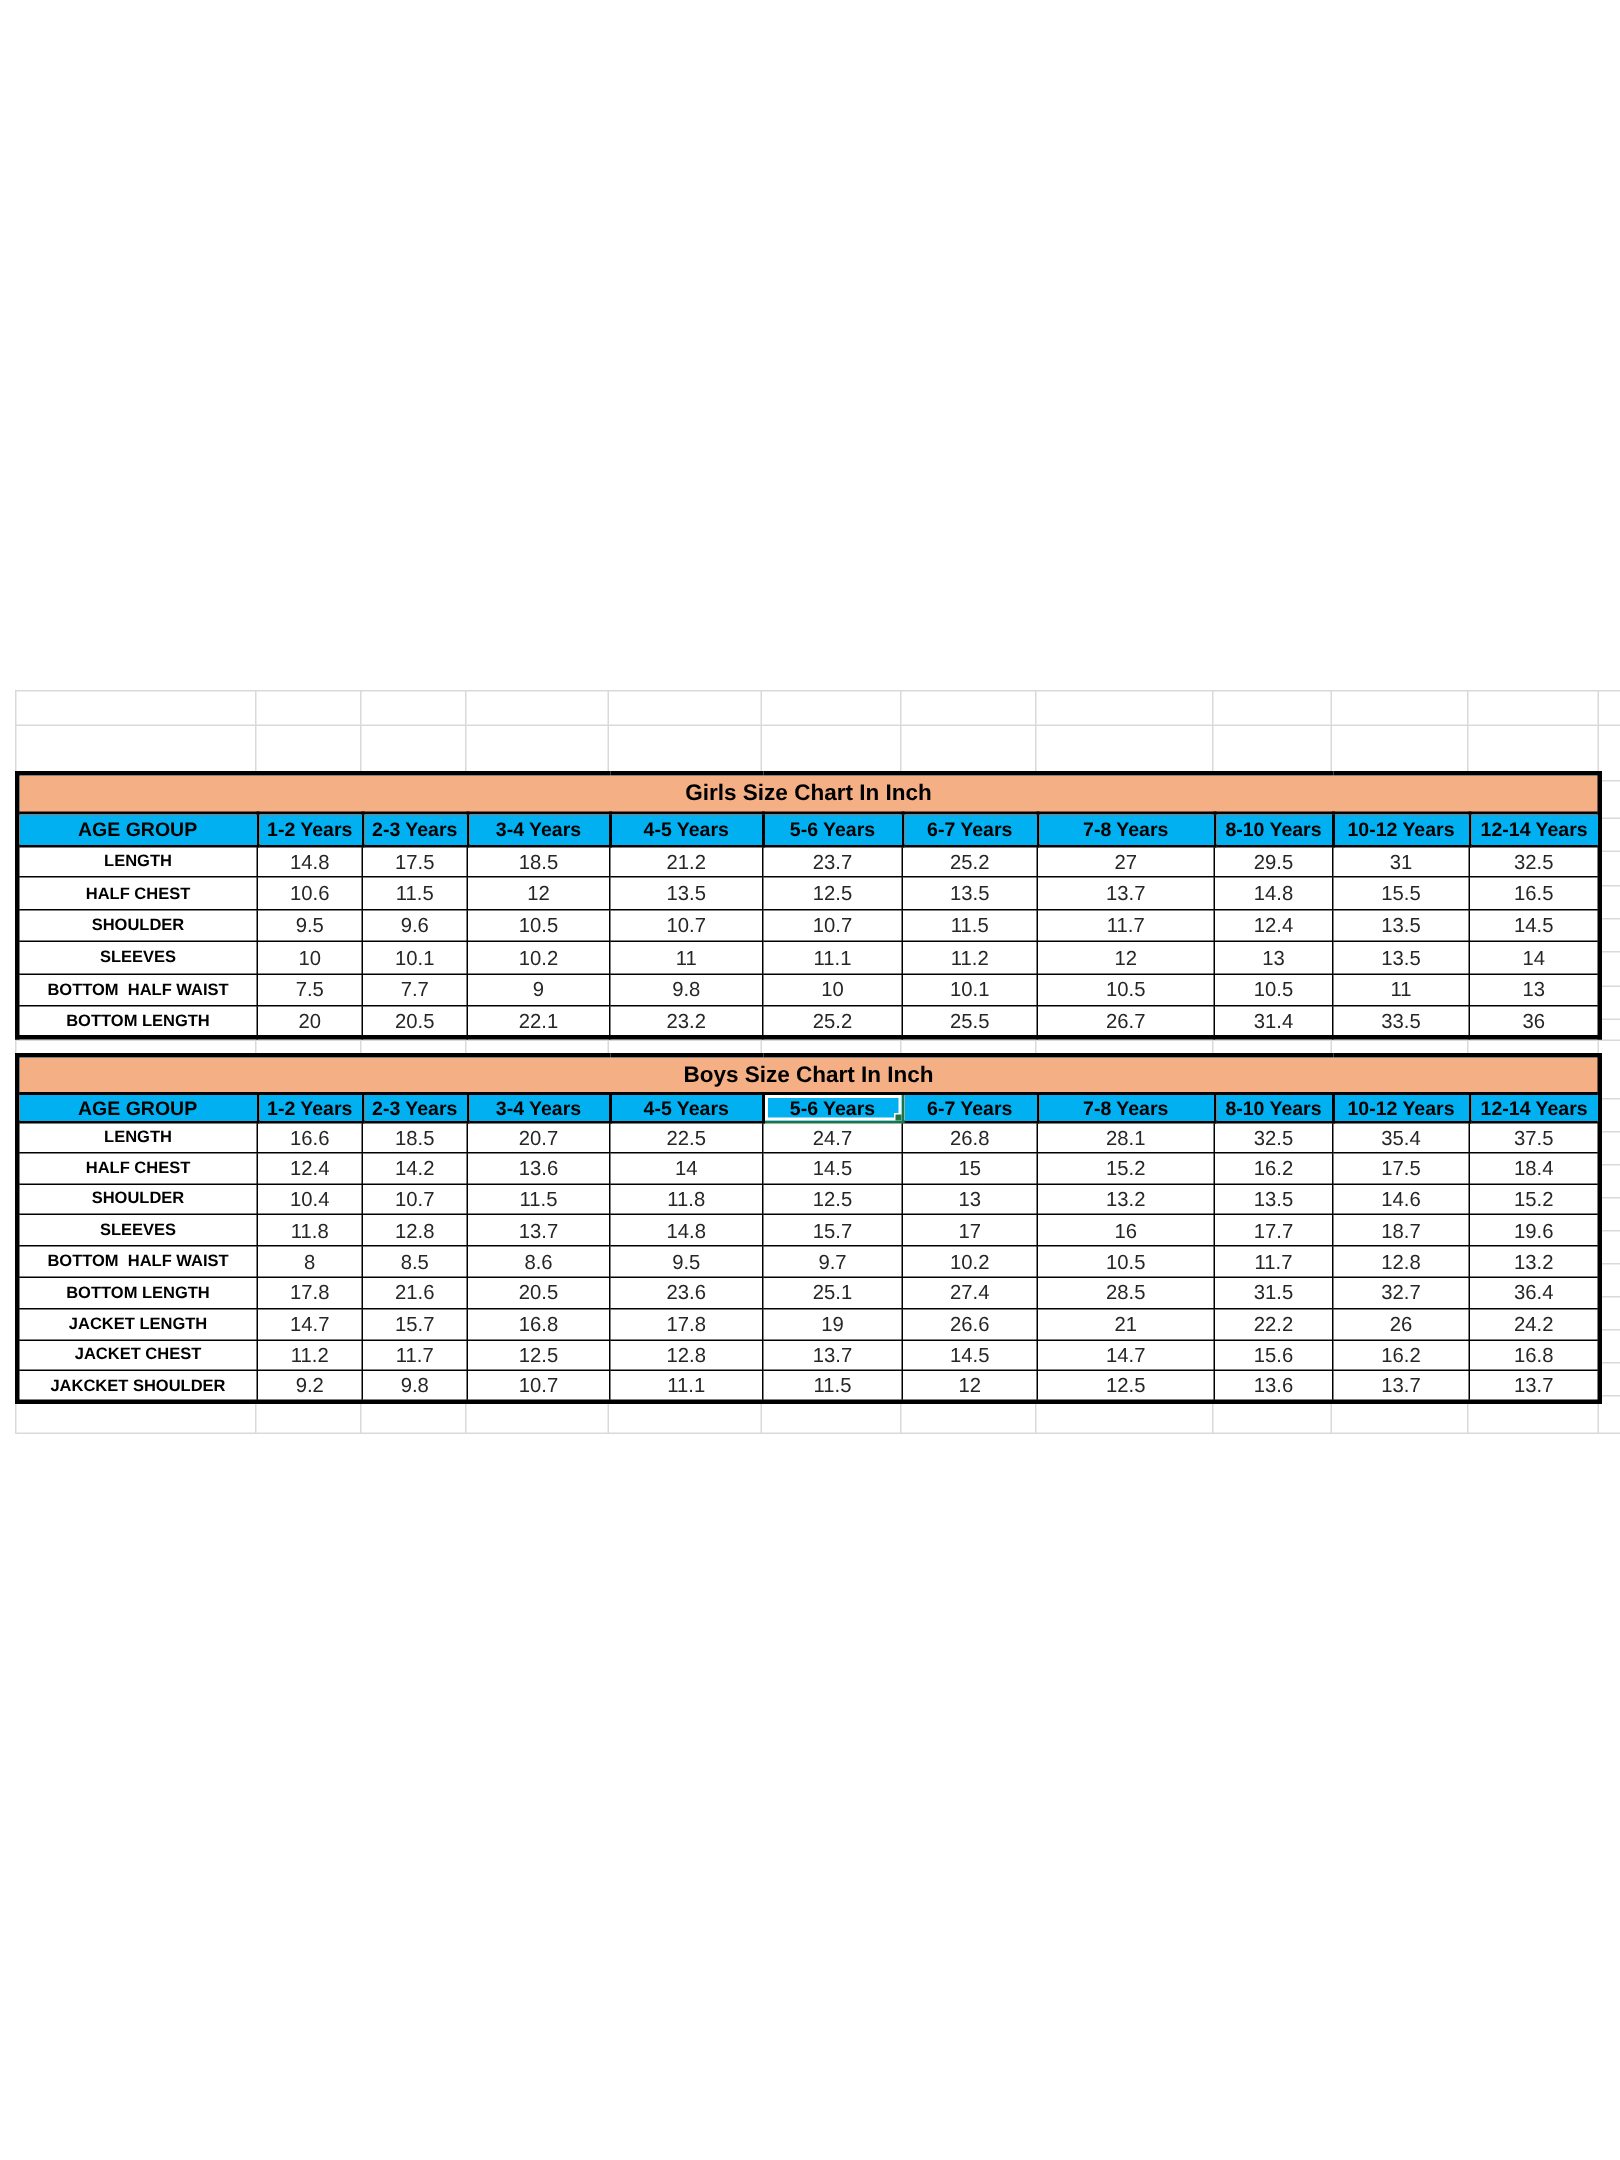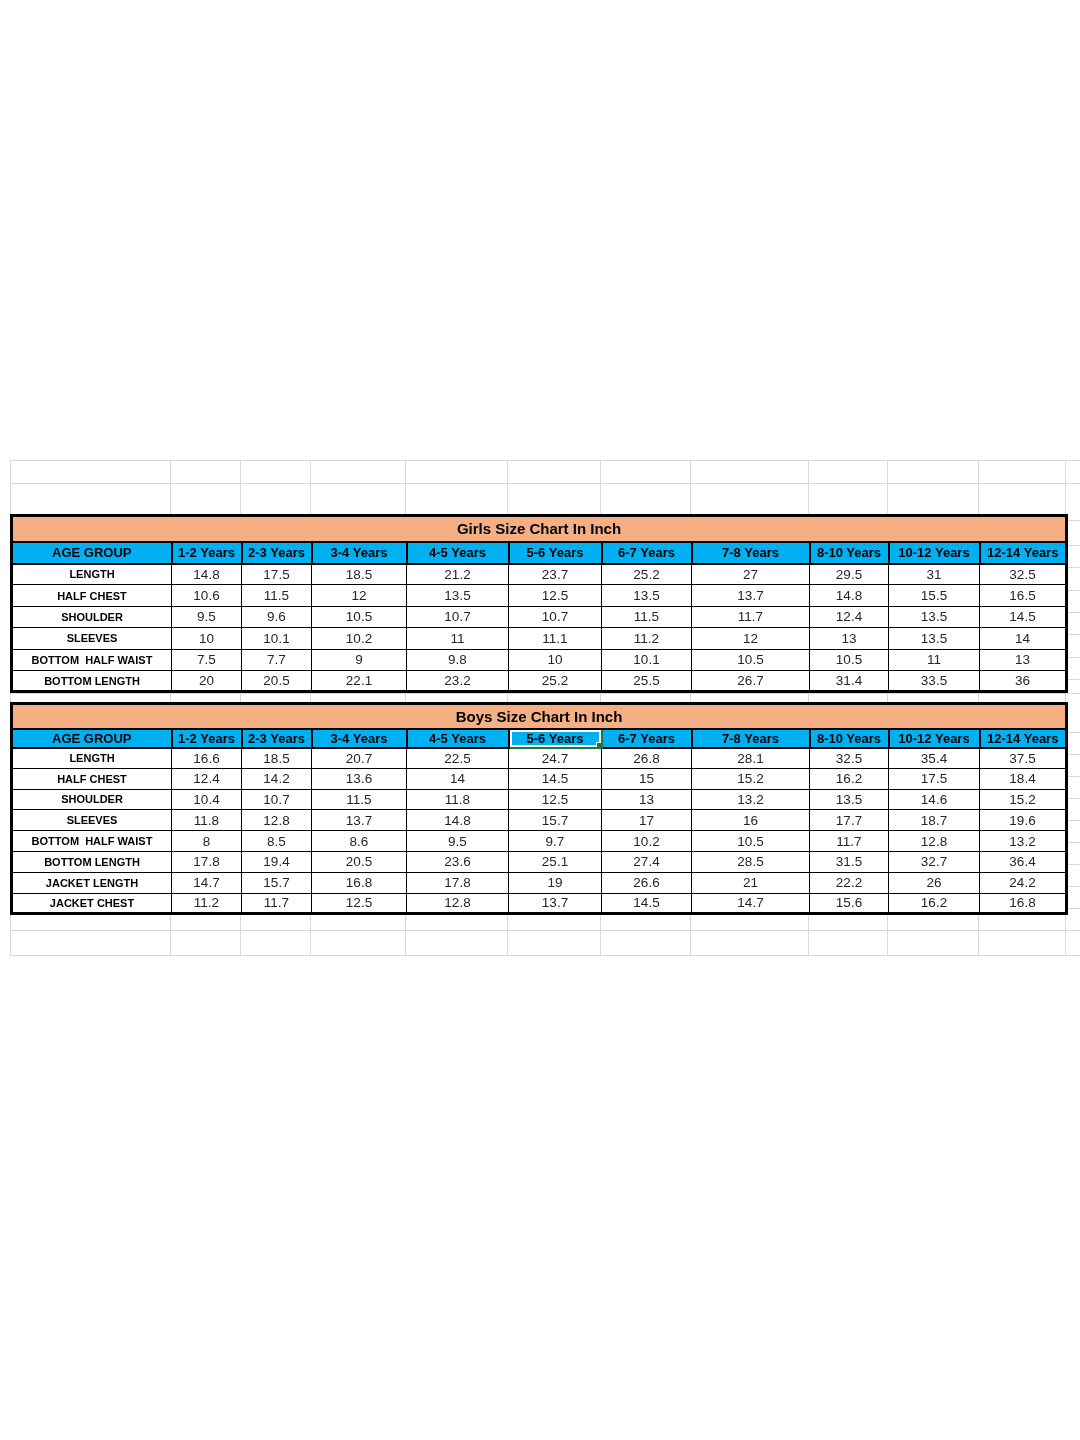--- a/index.html
+++ b/index.html
@@ -306,21 +306,21 @@
           <td class="val">9.7</td>
           <td class="val">10.2</td>
           <td class="val">10.5</td>
           <td class="val">11.7</td>
           <td class="val">12.8</td>
           <td class="val">13.2</td>
         </tr>
         <tr>
           <td class="lbl">BOTTOM LENGTH</td>
           <td class="val">17.8</td>
-          <td class="val">19.4</td>
+          <td class="val">21.6</td>
           <td class="val">20.5</td>
           <td class="val">23.6</td>
           <td class="val">25.1</td>
           <td class="val">27.4</td>
           <td class="val">28.5</td>
           <td class="val">31.5</td>
           <td class="val">32.7</td>
           <td class="val">36.4</td>
         </tr>
         <tr>
@@ -342,16 +342,29 @@
           <td class="val">11.7</td>
           <td class="val">12.5</td>
           <td class="val">12.8</td>
           <td class="val">13.7</td>
           <td class="val">14.5</td>
           <td class="val">14.7</td>
           <td class="val">15.6</td>
           <td class="val">16.2</td>
           <td class="val">16.8</td>
         </tr>
+        <tr>
+          <td class="lbl">JAKCKET SHOULDER</td>
+          <td class="val">9.2</td>
+          <td class="val">9.8</td>
+          <td class="val">10.7</td>
+          <td class="val">11.1</td>
+          <td class="val">11.5</td>
+          <td class="val">12</td>
+          <td class="val">12.5</td>
+          <td class="val">13.6</td>
+          <td class="val">13.7</td>
+          <td class="val">13.7</td>
+        </tr>
       </tbody>
   </table>
 
 </div>
 
 </body></html>

